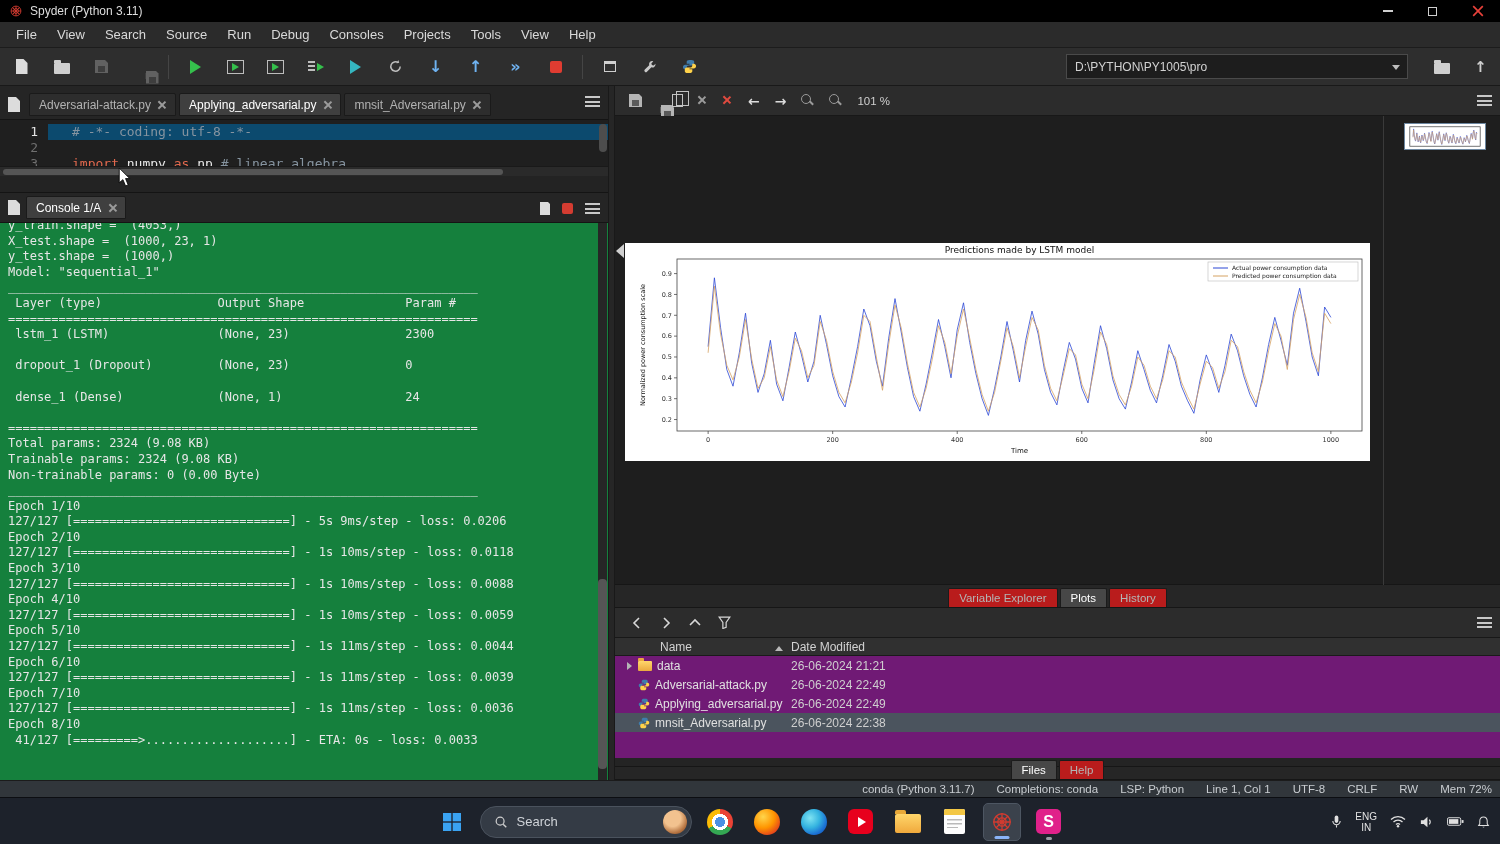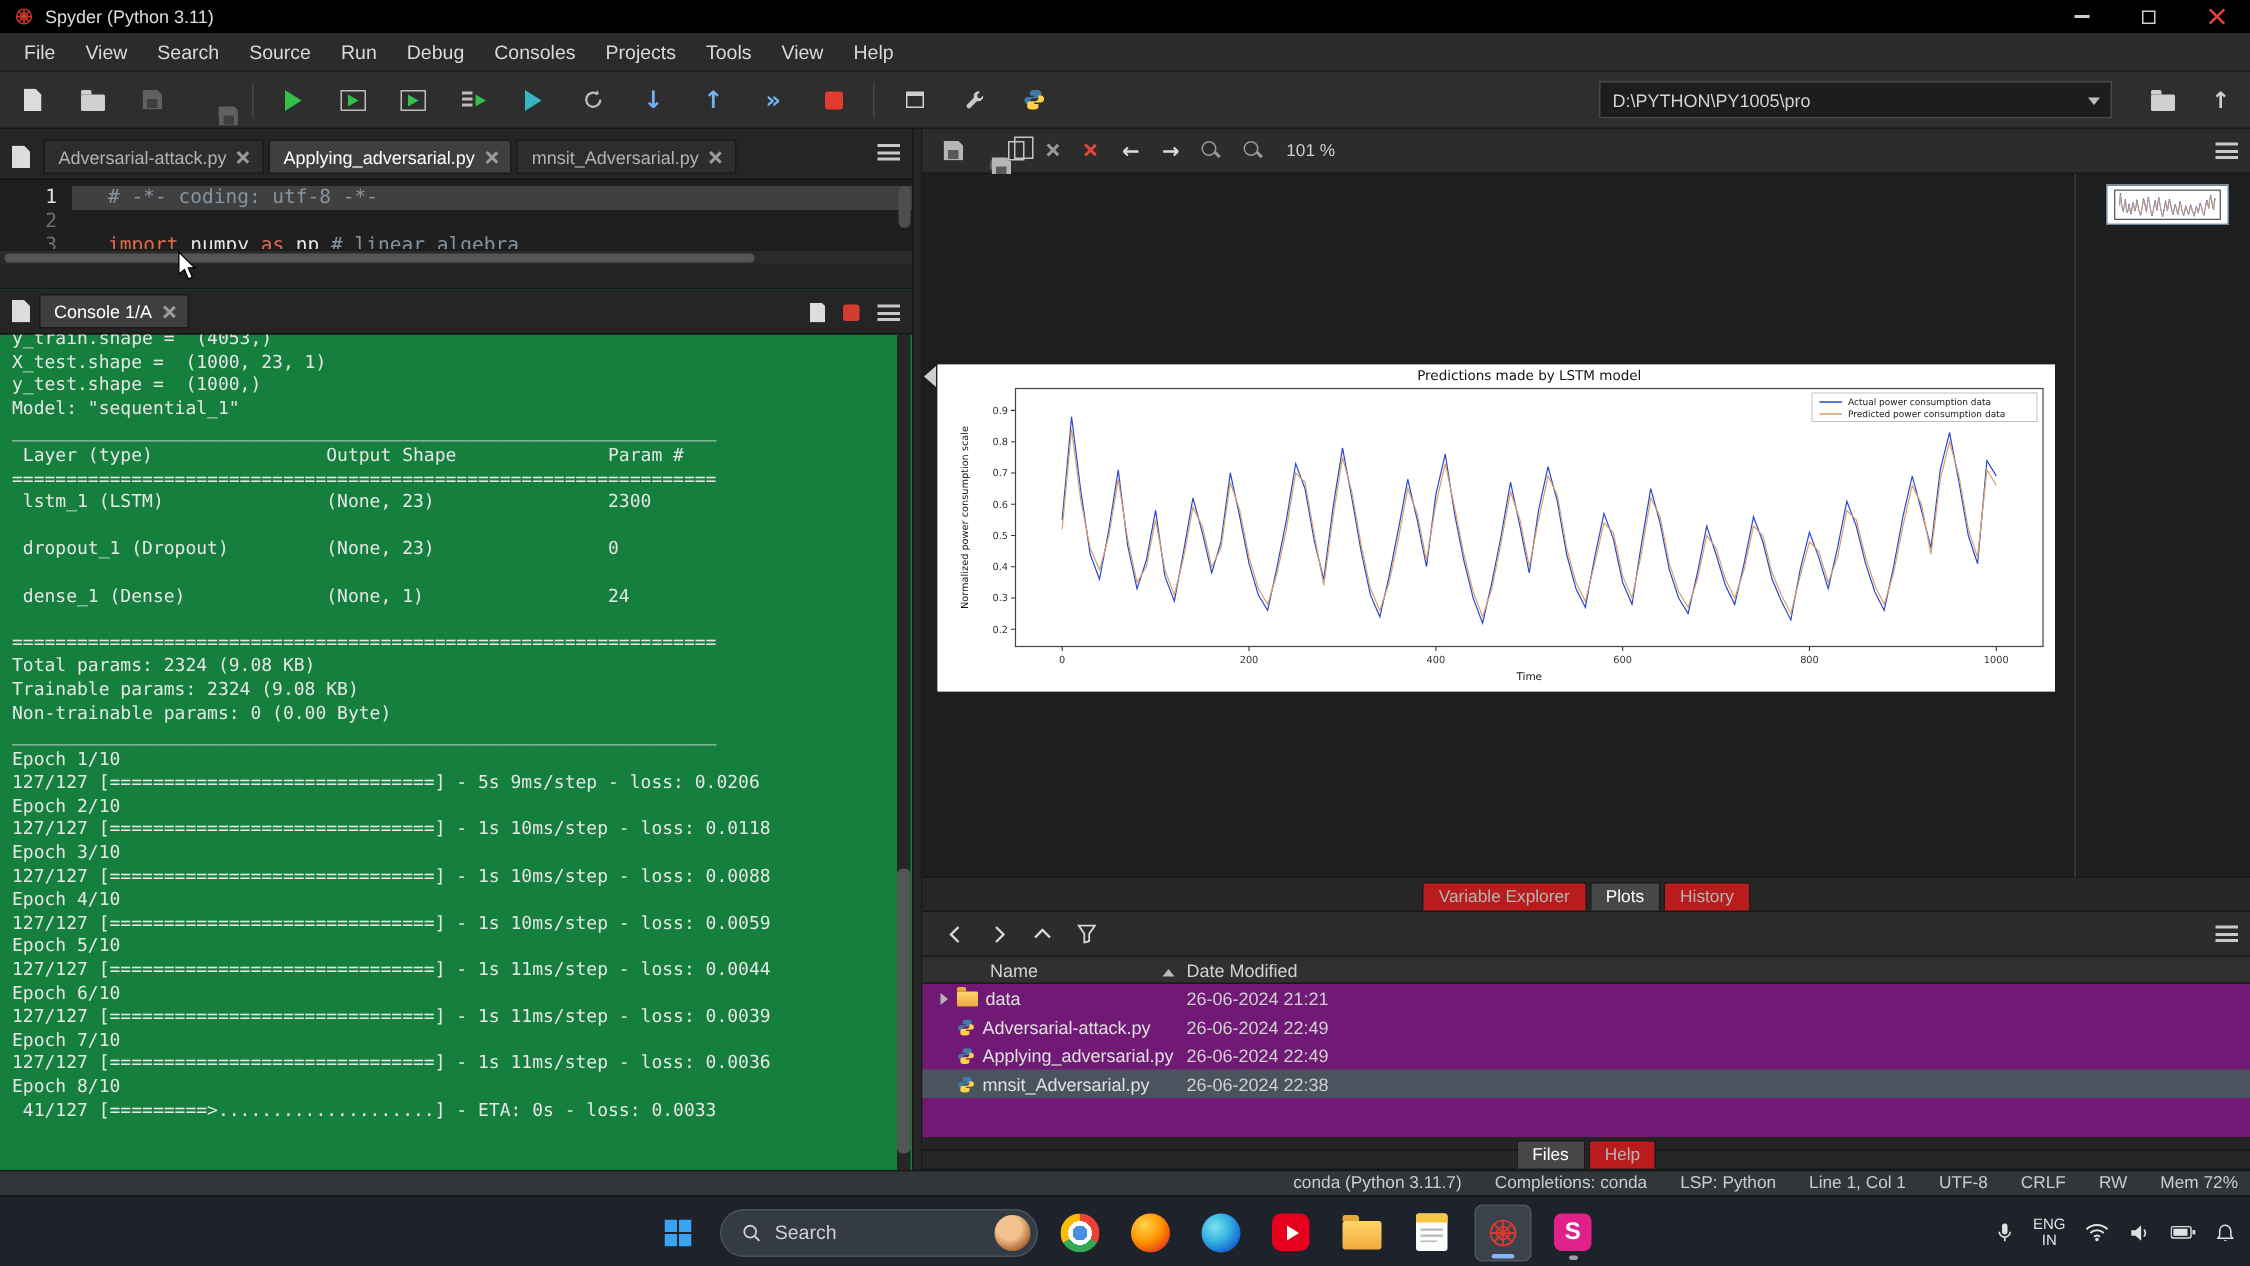--- a/index.html
+++ b/index.html
@@ -58,21 +58,21 @@
   .hamb{width:15px;height:11px;background:linear-gradient(#c8c8c8,#c8c8c8) 0 0/15px 2px no-repeat,linear-gradient(#c8c8c8,#c8c8c8) 0 4.5px/15px 2px no-repeat,linear-gradient(#c8c8c8,#c8c8c8) 0 9px/15px 2px no-repeat}
   .xic{width:8px;height:8px;position:relative}
   .xic::before,.xic::after{content:"";position:absolute;left:3.3px;top:-1px;width:1.6px;height:10px;background:#9b9b9b}
   .xic::before{transform:rotate(45deg)}.xic::after{transform:rotate(-45deg)}
 
   .editor{position:relative;height:46px;background:#1f1f1f;overflow:hidden;padding-top:4px;font:13px/16px "DejaVu Sans Mono",monospace}
   .crow{display:flex;height:16px;white-space:pre}
   .lnum{width:48px;text-align:right;padding-right:10px;color:#6f6f6f;flex:none}
   .lnum.cur{color:#e3e3e3}
   .ctext{flex:1;padding-left:24px}
-  .crow .ctext.hl{background:#404040}
+  .crow .ctext.hl{background:#0c4a6e}
   .tok-com{color:#8694a0}
   .tok-kw{color:#e2694e}
   .tok-id{color:#e8e8e8}
   .ed-vscroll{position:absolute;right:1px;top:4px;width:8px;height:28px;background:#4d4d4d;border-radius:4px}
   .hscroll{position:relative;height:10px;background:#2a2a2a;border-top:1px solid #191919}
   .hthumb{position:absolute;left:3px;top:2px;width:500px;height:6px;background:#555;border-radius:3px}
   .pane-gap{height:16px;background:#232323}
 
   .console{flex:1;display:flex;flex-direction:column;background:#15803d;border-top:1px solid #141414}
   .ctabbar{position:relative;display:flex;align-items:center;height:30px;background:#252525;border-bottom:1px solid #141414;padding-left:4px}

